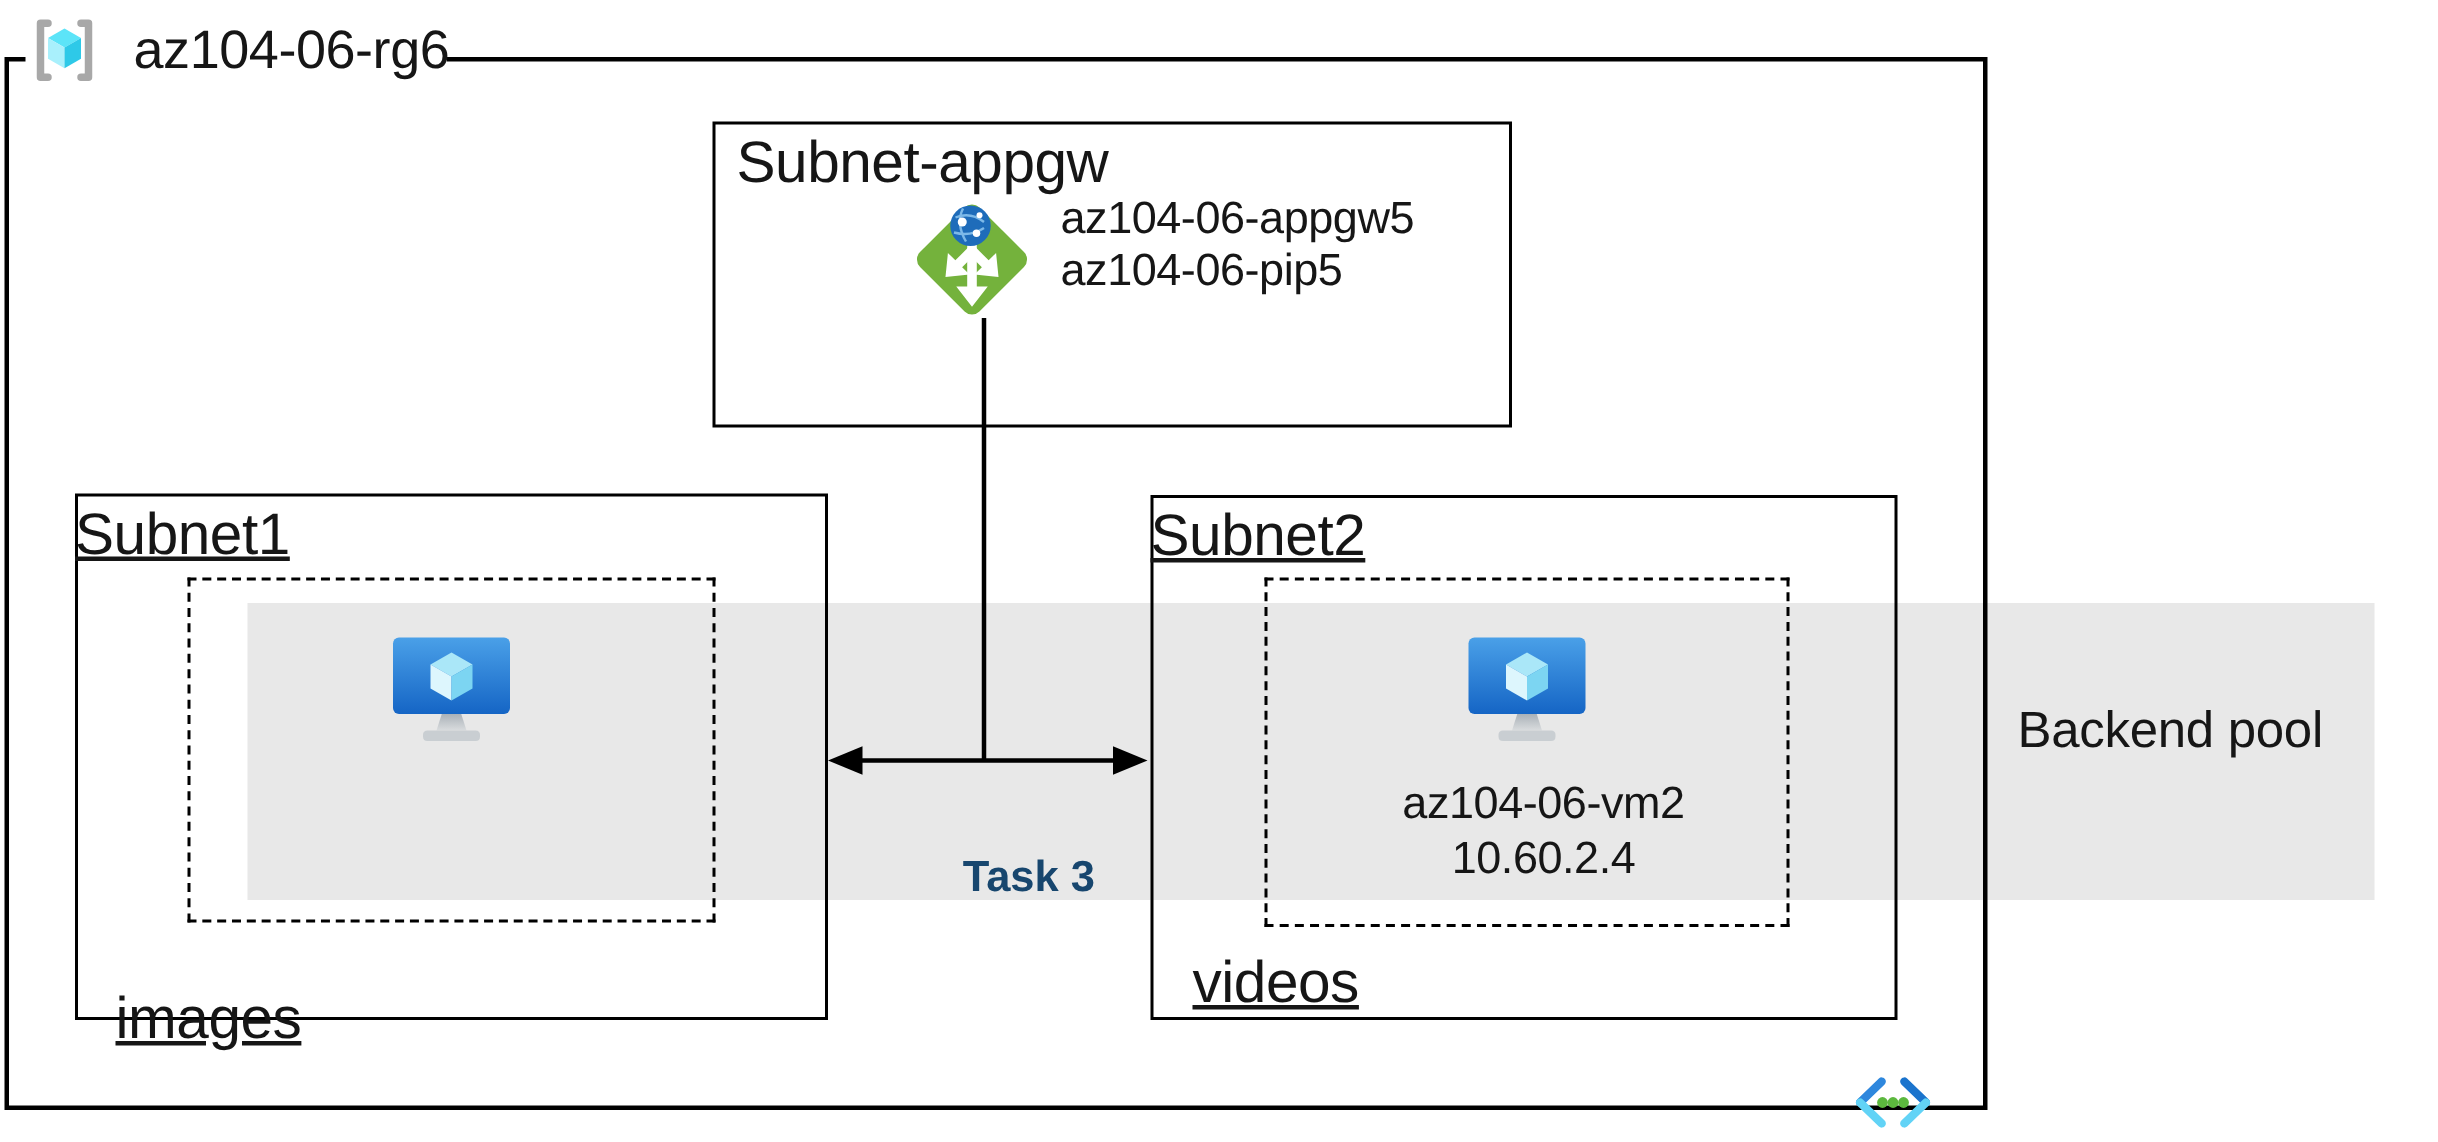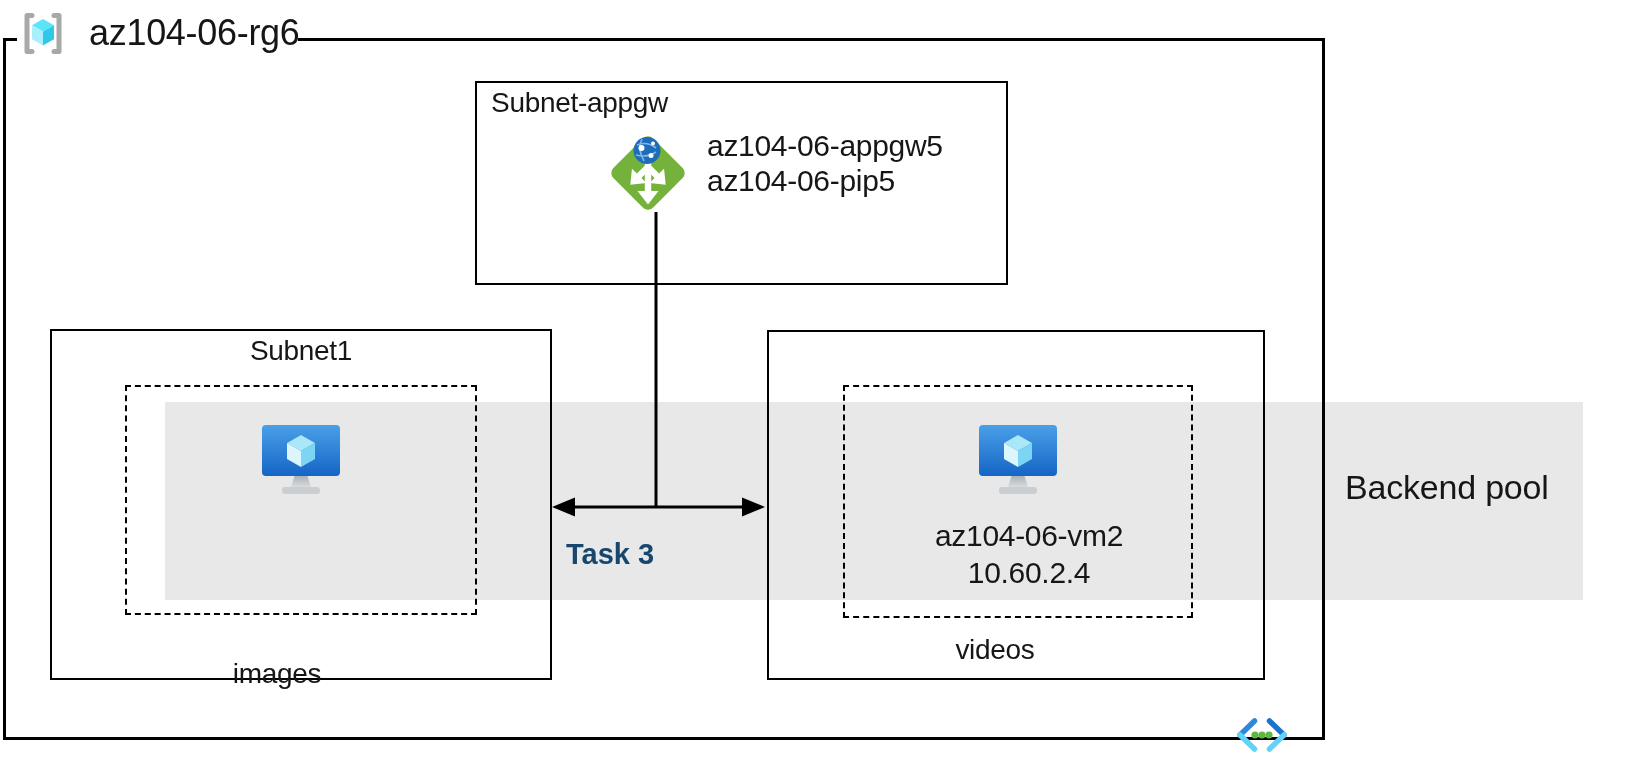--- a/index.html
+++ b/index.html
@@ -4,29 +4,29 @@
 <style>
   html,body{margin:0;padding:0;background:#fff;}
   .canvas{
     position:relative;width:1625px;height:761px;background:#ffffff;
     font-family:"Liberation Sans","DejaVu Sans",sans-serif;color:#161616;overflow:hidden;
   }
   .band{position:absolute;left:165px;top:402px;width:1418px;height:198px;background:#e8e8e8;z-index:1;}
   .box{position:absolute;border:3px solid #000;box-sizing:border-box;background:transparent;z-index:2;}
   .box-thin{position:absolute;border:2.5px solid #000;box-sizing:border-box;background:transparent;z-index:2;}
   .dashed{position:absolute;border:2.5px dashed #000;box-sizing:border-box;background:transparent;z-index:2;}
-  .label{position:absolute;font-size:28px;letter-spacing:-0.3px;white-space:nowrap;z-index:4;}
-  .center{text-align:center;}
+  .label{position:absolute;font-size:39px;letter-spacing:-0.3px;white-space:nowrap;z-index:4;}
+  .center{text-decoration:underline;}
   .rg-strip{position:absolute;left:17px;top:36px;width:281px;height:9px;background:#fff;z-index:3;}
   .rg-label{position:absolute;left:89px;top:14px;font-size:36px;line-height:38px;letter-spacing:-0.3px;z-index:4;white-space:nowrap;}
   .icon{position:absolute;z-index:4;}
   .appgw-lines{position:absolute;left:707px;top:128px;font-size:30px;line-height:35px;letter-spacing:-0.3px;z-index:4;white-space:nowrap;}
   .vm-text{position:absolute;font-size:30px;line-height:37px;letter-spacing:-0.3px;text-align:center;z-index:4;white-space:nowrap;}
   .backend{position:absolute;left:1345px;top:466px;font-size:34px;line-height:42px;letter-spacing:-0.2px;z-index:4;white-space:nowrap;}
-  .task{position:absolute;left:566px;top:538px;width:164px;text-align:left;font-size:29px;font-weight:bold;color:#17466e;z-index:4;white-space:nowrap;}
+  .task{position:absolute;left:566px;top:569px;width:164px;text-align:right;font-size:29px;font-weight:bold;color:#17466e;z-index:4;white-space:nowrap;}
   svg.connector{position:absolute;left:540px;top:205px;z-index:3;}
 </style>
 </head>
 <body>
 
 <div class="canvas">
 
   <div class="band"></div>
 
   <div class="box" style="left:3px;top:38px;width:1322px;height:702px;"></div>
@@ -99,20 +99,21 @@
     <polygon points="54,19 40,27 40,43 54,35" fill="#7cd5f2"></polygon>
     <path d="M33.5 52 h13 l3.5 11 h-20 z" fill="url(#vmS1)"></path>
     <path d="M24 63 h32 q3 0 3 3 v1 q0 3 -3 3 h-32 q-3 0 -3 -3 v-1 q0 -3 3 -3 z" fill="#c9ced2"></path>
   </svg>
 
   <div class="vm-text" style="left:125px;top:517px;width:368px;">
   </div>
   <div class="label center" style="left:77px;top:629px;width:400px;margin-top:29px;">images</div>
 
   <div class="box-thin" style="left:767px;top:330px;width:498px;height:350px;"></div>
+  <div class="label center" style="left:767px;top:336px;width:498px;">Subnet2</div>
   <div class="dashed" style="left:843px;top:385px;width:350px;height:233px;"></div>
 
   <svg class="icon" style="left:978px;top:424px;" width="80" height="74" viewBox="0 0 80 74">
     <defs>
       <linearGradient id="vmM2" x1="0" y1="0" x2="0" y2="1">
         <stop offset="0" stop-color="#4aa0e8"></stop>
           <stop offset="1" stop-color="#1565c5"></stop>
       </linearGradient>
       <linearGradient id="vmS2" x1="0" y1="0" x2="0" y2="1">
         <stop offset="0" stop-color="#aab1b8"></stop>

